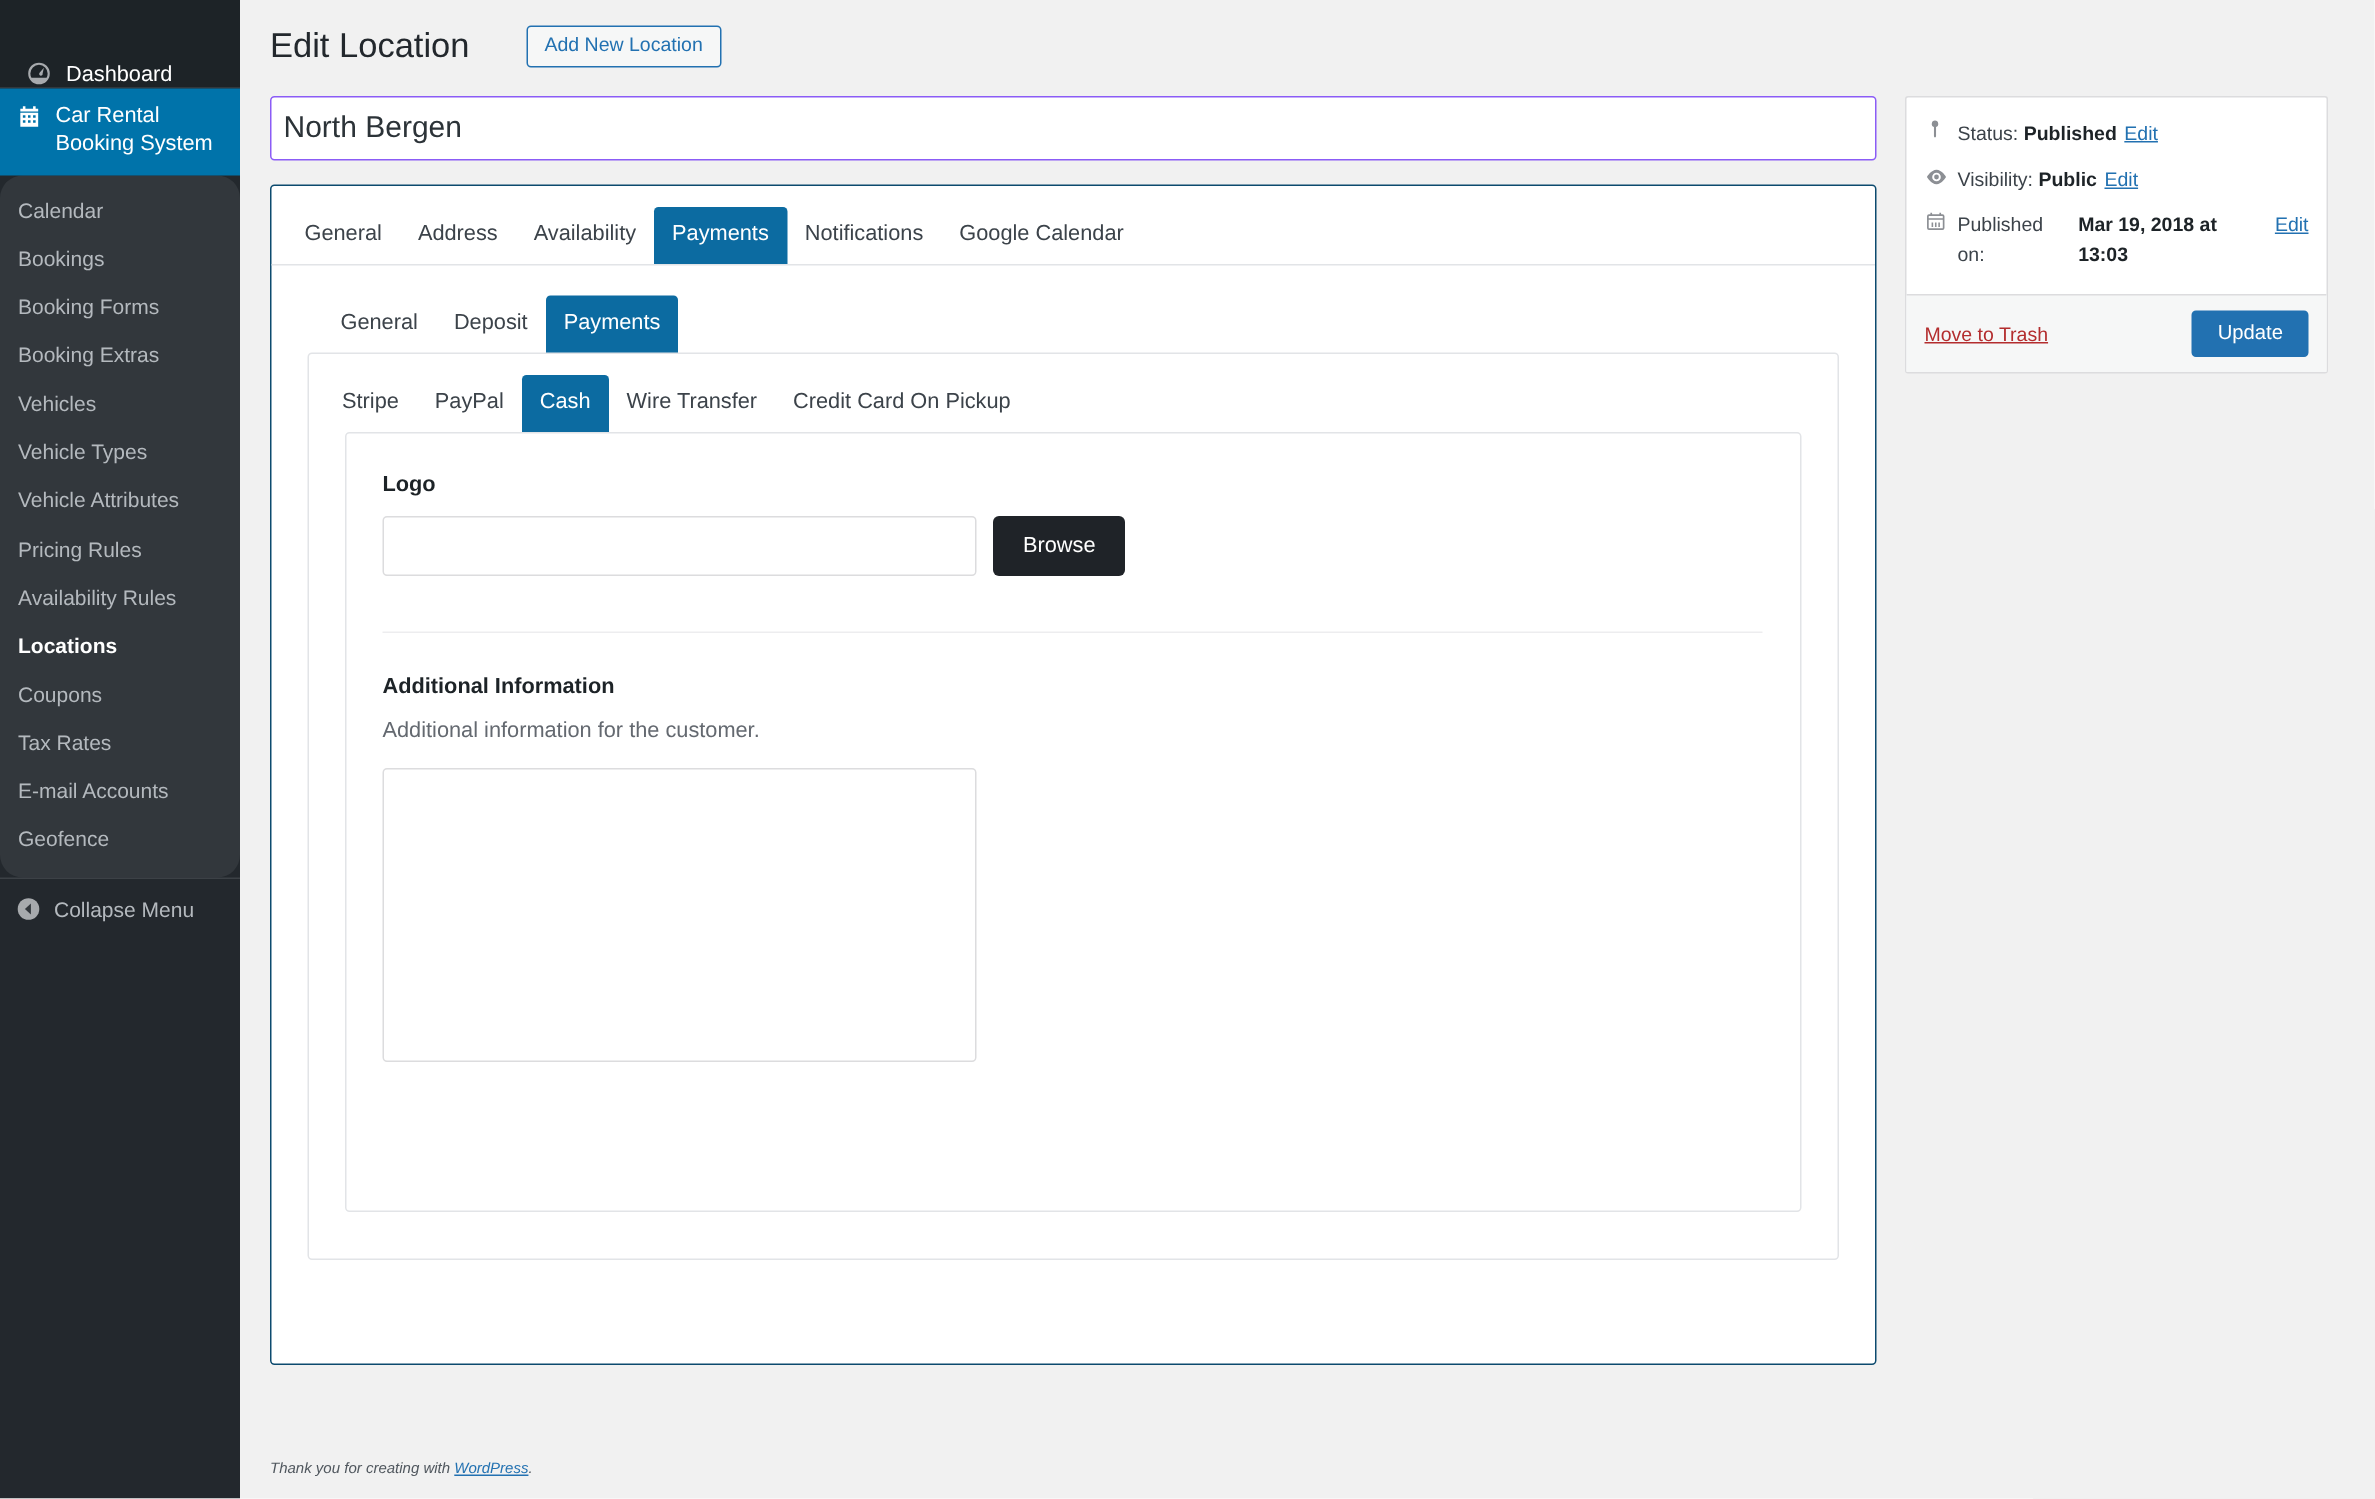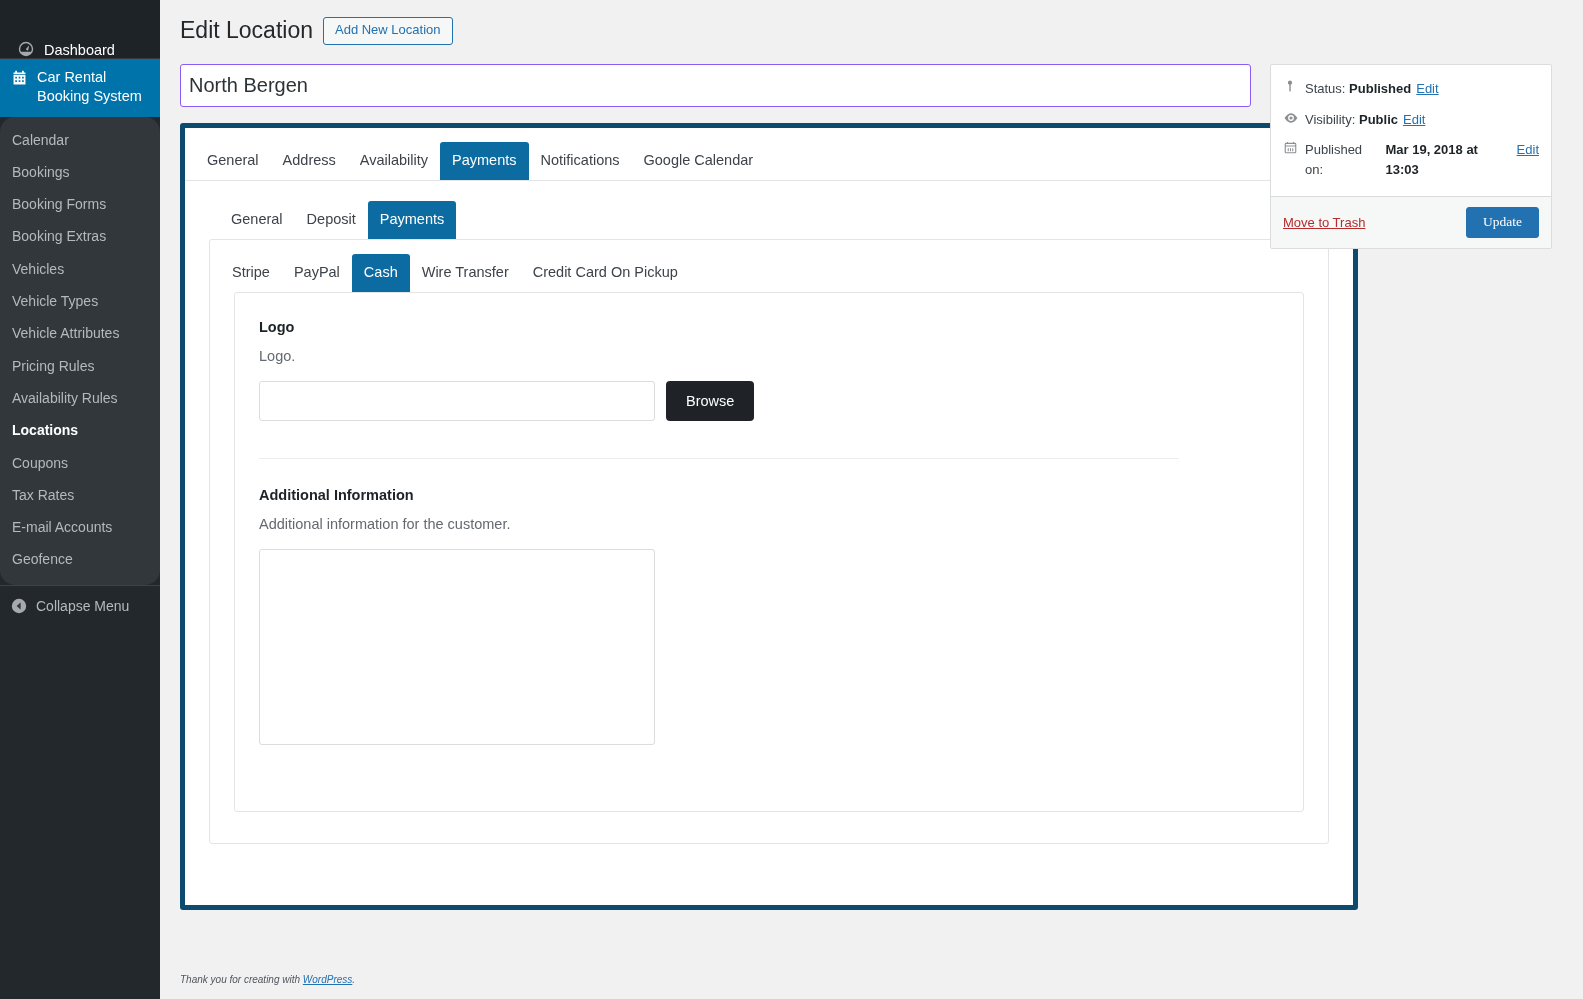--- a/index.html
+++ b/index.html
@@ -94,20 +94,21 @@
     padding: 0 20px 0 20px;
     overflow: hidden;
   }
 
   .pagehead {
     display: flex;
     align-items: center;
     padding-top: 14px;
     padding-bottom: 0;
     height: 48px;
+    gap: 28px;
   }
   .page-title {
     font-size: 23px;
     font-weight: 400;
     color: #23282d;
     line-height: 1.3;
     padding: 0;
   }
   .addnew-btn {
     margin-left: 10px;
@@ -132,23 +133,23 @@
     font-size: 20px;
     padding: 3px 8px;
     color: #2c3338;
     font-family: inherit;
     margin-top: 16px;
     outline: none;
   }
 
   
   .panel-outer {
-    width: 1178px;
+    width: 1071px;
     background: #fff;
-    border: 5px solid #0c4a6e;
+    border: 1px solid #0c4a6e;
     border-radius: 3px;
     margin-top: 16px;
     height: 787px;
     position: relative;
   }
 
   
   .tabs {
     display: flex;
     align-items: flex-end;
@@ -316,21 +317,21 @@
     cursor: pointer;
   }
   .update-btn {
     background: #2271b1;
     color: #fff;
     border: 1px solid #2271b1;
     border-radius: 3px;
     font-size: 13.5px;
     padding: 7px 16px;
     cursor: pointer;
-    font-family: Liberation Serif, serif;
+    font-family: Liberation Sans, sans-serif;
     line-height: 1.1;
   }
 
   
   .footer {
     position: absolute;
     left: 20px;
     bottom: 14px;
     font-size: 10px;
     font-style: italic;
@@ -435,21 +436,20 @@
             <button class="tab">PayPal</button>
             <button class="tab active">Cash</button>
             <button class="tab">Wire Transfer</button>
             <button class="tab">Credit Card On Pickup</button>
           </div>
 
           <div class="panel-body">
 
             <div>
               <div class="field-title">Logo</div>
-              <div class="field-desc">Logo.</div>
               <div class="upload-row">
                 <input class="text-input" type="text" value="" style="">
                 <button class="browse-btn">Browse</button>
               </div>
             </div>
 
             <div class="divider"></div>
 
             <div class="block2">
               <div class="field-title">Additional Information</div>

